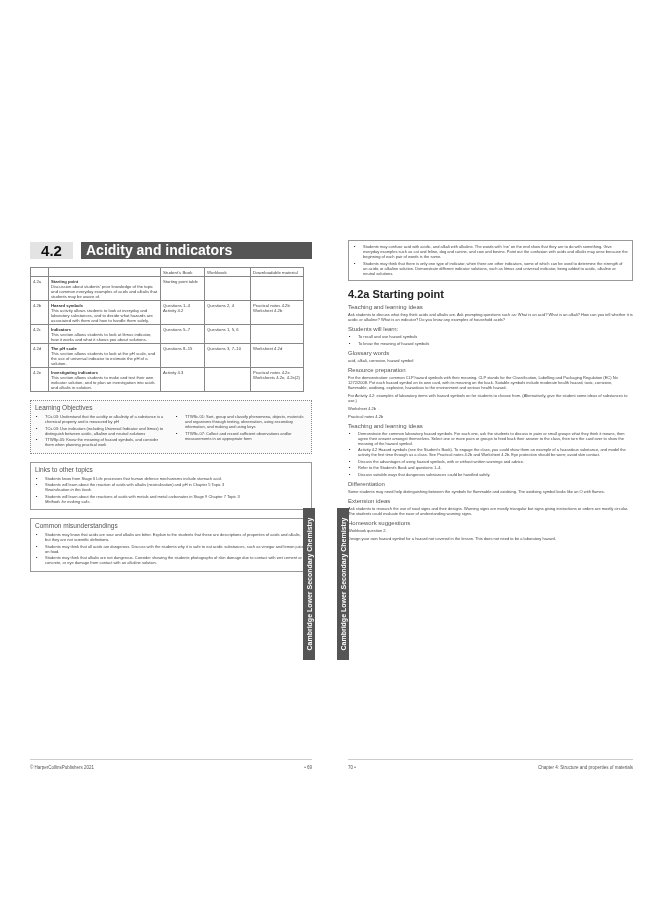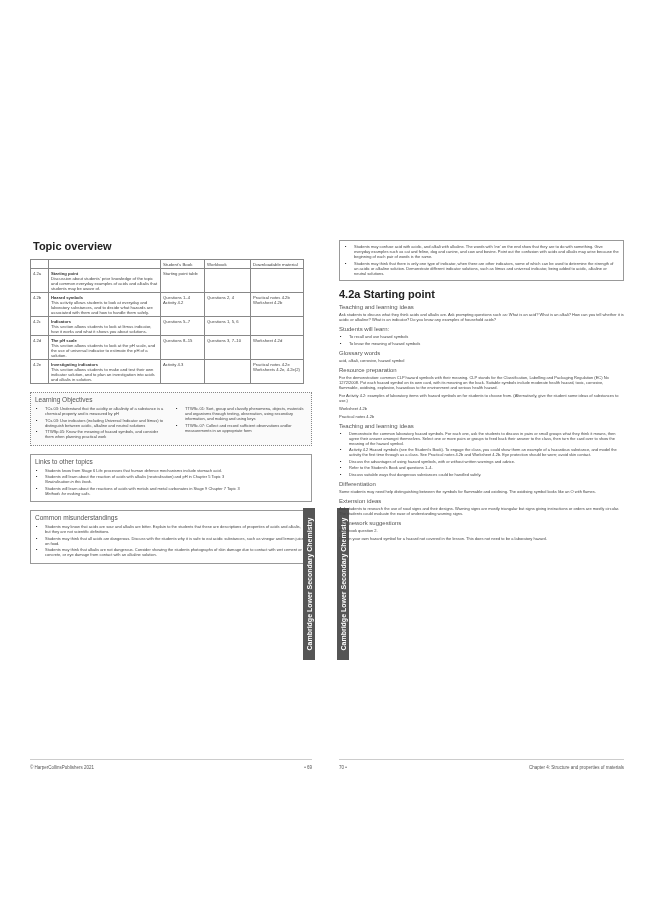--- a/index.html
+++ b/index.html
@@ -1,21 +1,21 @@
 <!DOCTYPE html>
 <html><head>
   <meta charset="utf-8">
   <style>
     * { box-sizing: border-box; margin: 0; padding: 0; }
     html, body { width: 660px; height: 900px; background: #ffffff; overflow: hidden; }
     body { font-family: "Liberation Sans", sans-serif; color: #333; position: relative; }
 
     .page { position: absolute; top: 235px; height: 535px; }
     .page-left { left: 30px; width: 282px; }
-    .page-right { left: 339px; width: 285px; }
+    .page-right { left: 348px; width: 285px; }
 
     
     .unit-head { display: flex; align-items: center; height: 20px; margin-top: 5px; }
     .unit-num { background: #e3e3e3; color: #111; font-weight: bold; font-size: 15px; width: 43px; height: 17px; line-height: 17px; text-align: center; }
     .unit-title { background: #555; color: #fff; font-weight: bold; font-size: 14px; height: 17px; line-height: 17px; padding-left: 5px; margin-left: 8px; flex: 1; }
     .topic-overview { font-weight: bold; font-size: 11px; color: #222; margin: 5px 0 0 3px; }
 
     table.overview { border-collapse: collapse; width: 274px; margin: 7px 0 0 0; font-size: 4.2px; line-height: 5px; color: #444; }
     table.overview td, table.overview th { border: 0.6px solid #888; vertical-align: top; padding: 1.5px 2px; text-align: left; font-weight: normal; }
     table.overview th { font-size: 4.4px; }
@@ -45,21 +45,24 @@
     
     .right-top-box { border: 0.8px solid #999; padding: 3px 4px; margin-top: 5px; }
     .h-section { font-size: 11px; font-weight: bold; color: #222; margin: 7px 0 4px 0; }
     .h-sub { font-size: 6px; color: #555; margin: 4px 0 2px 0; }
     .para { font-size: 4px; line-height: 5px; color: #444; margin-bottom: 3px; }
   </style>
 </head>
 <body>
 
 <div class="page page-left">
-  <div class="topic-overview">Topic overview</div>
+  <div class="unit-head">
+    <div class="unit-num">4.2</div>
+    <div class="unit-title">Acidity and indicators</div>
+  </div>
 
   <table class="overview">
     <tbody>
         <tr>
       <th class="col-code"></th>
       <th class="col-desc"></th>
       <th class="col-sb">Student's Book</th>
       <th class="col-wb">Workbook</th>
       <th>Downloadable material</th>
     </tr>

